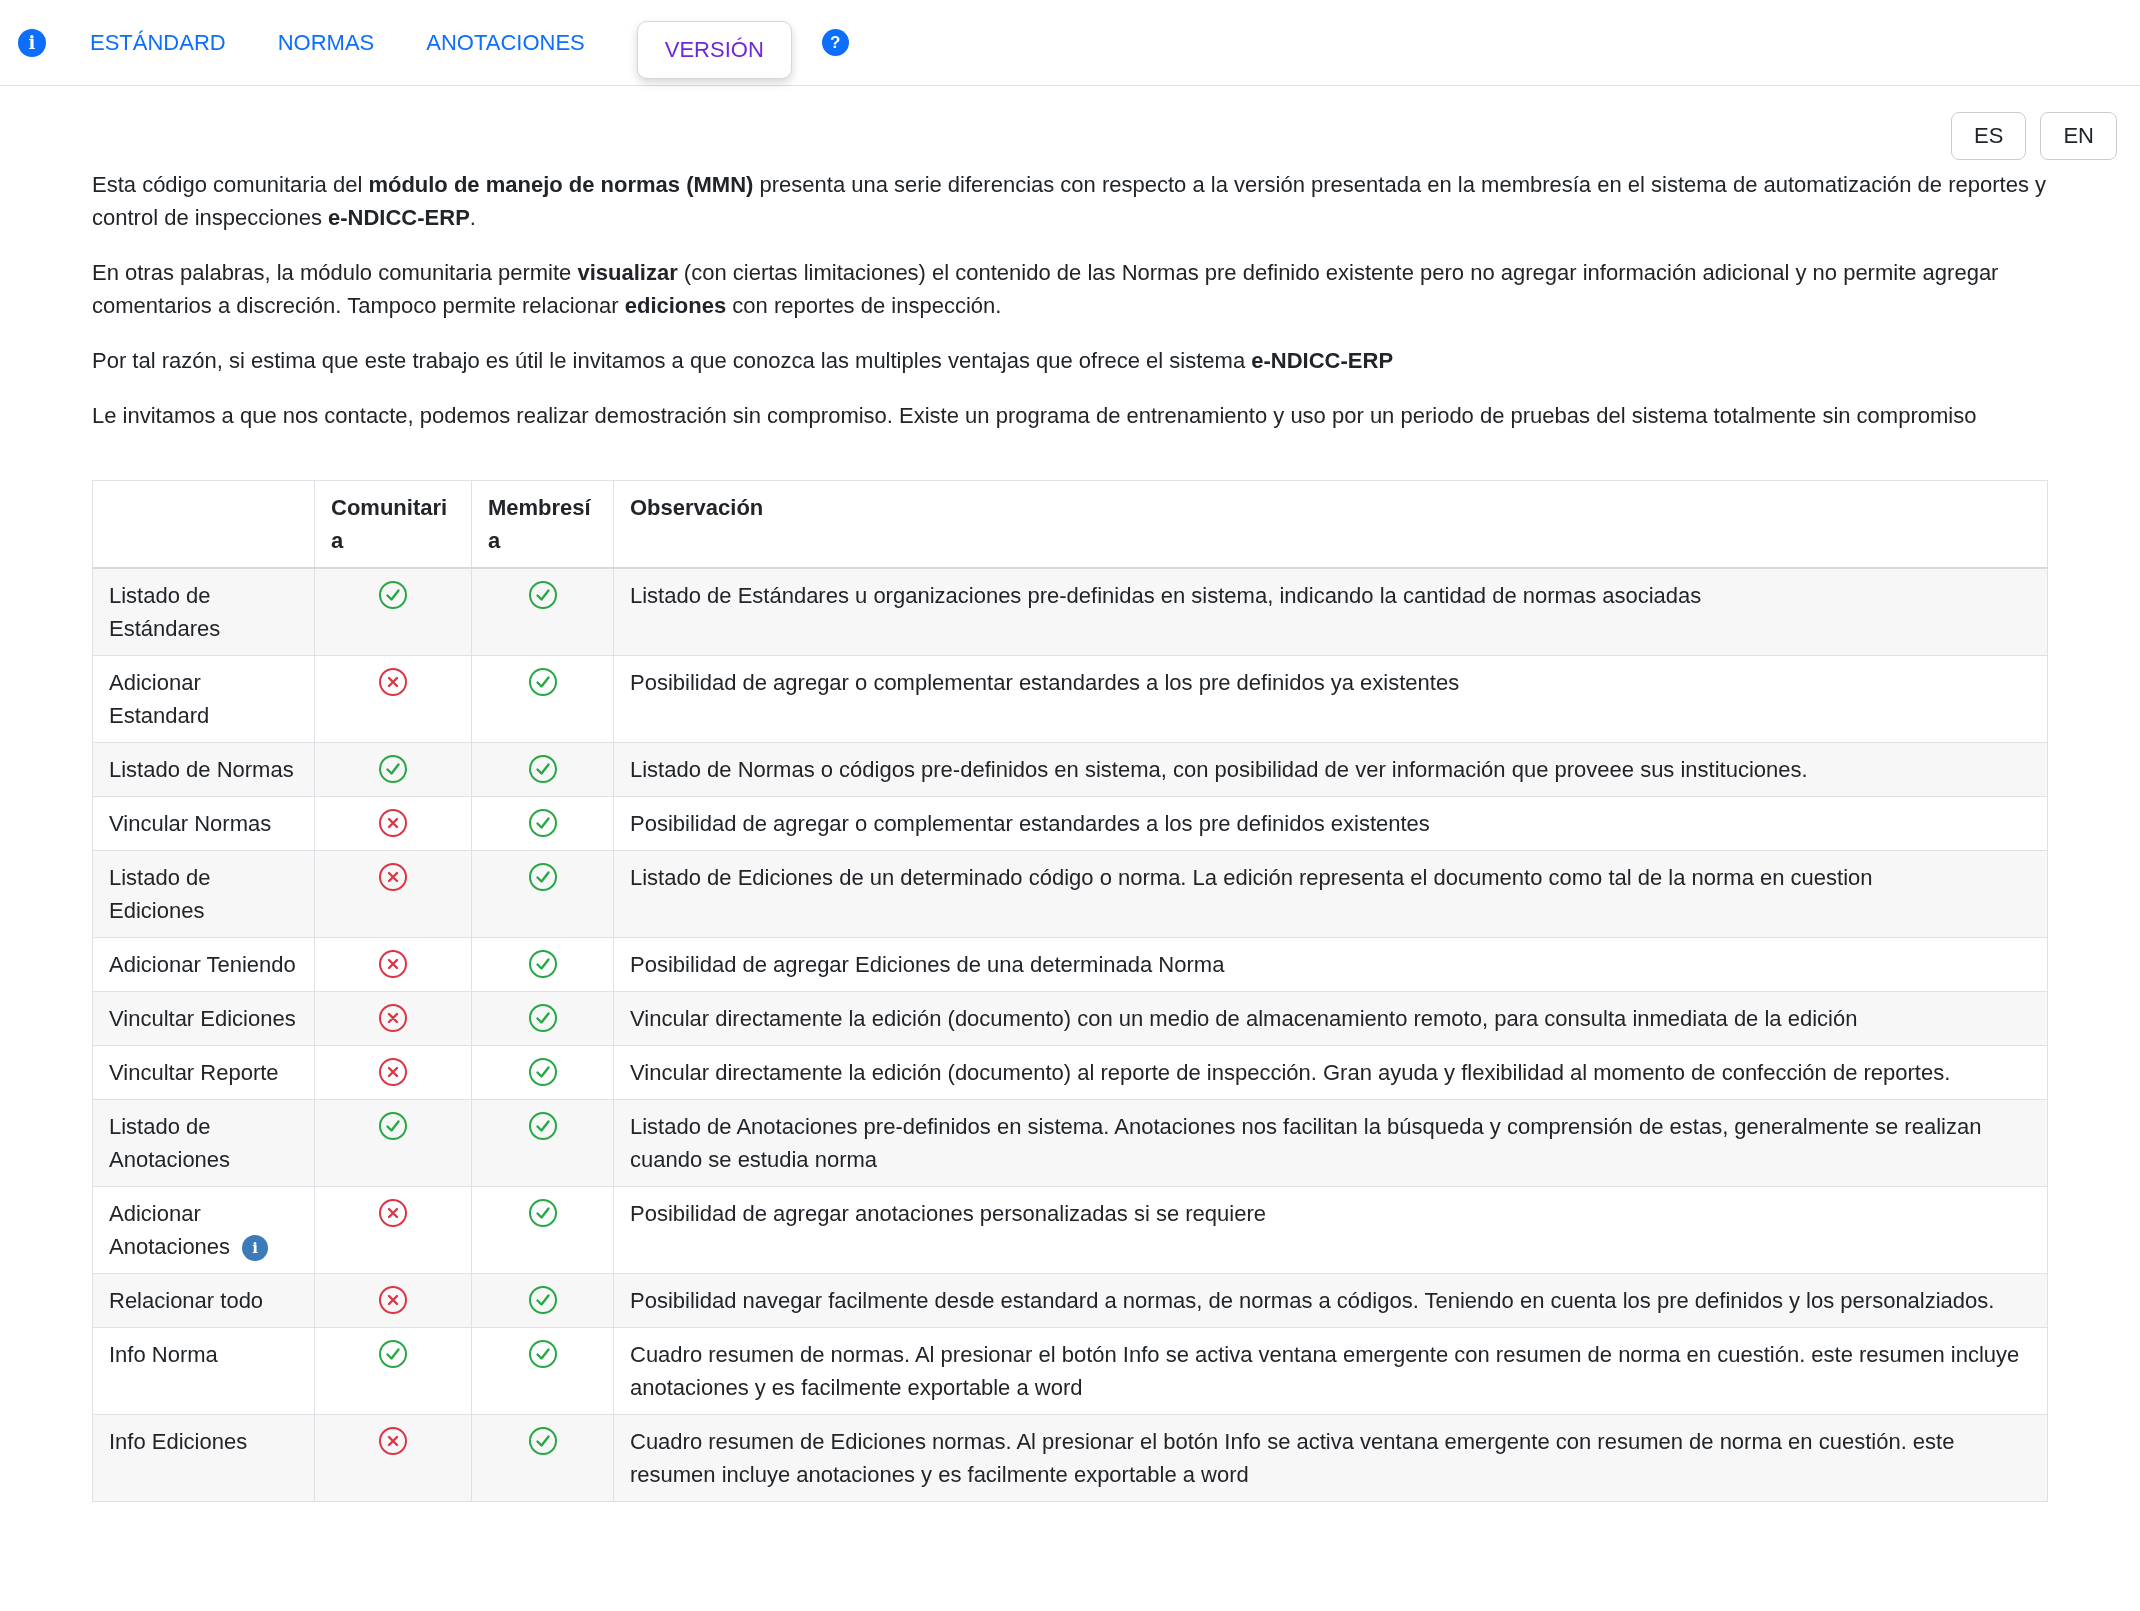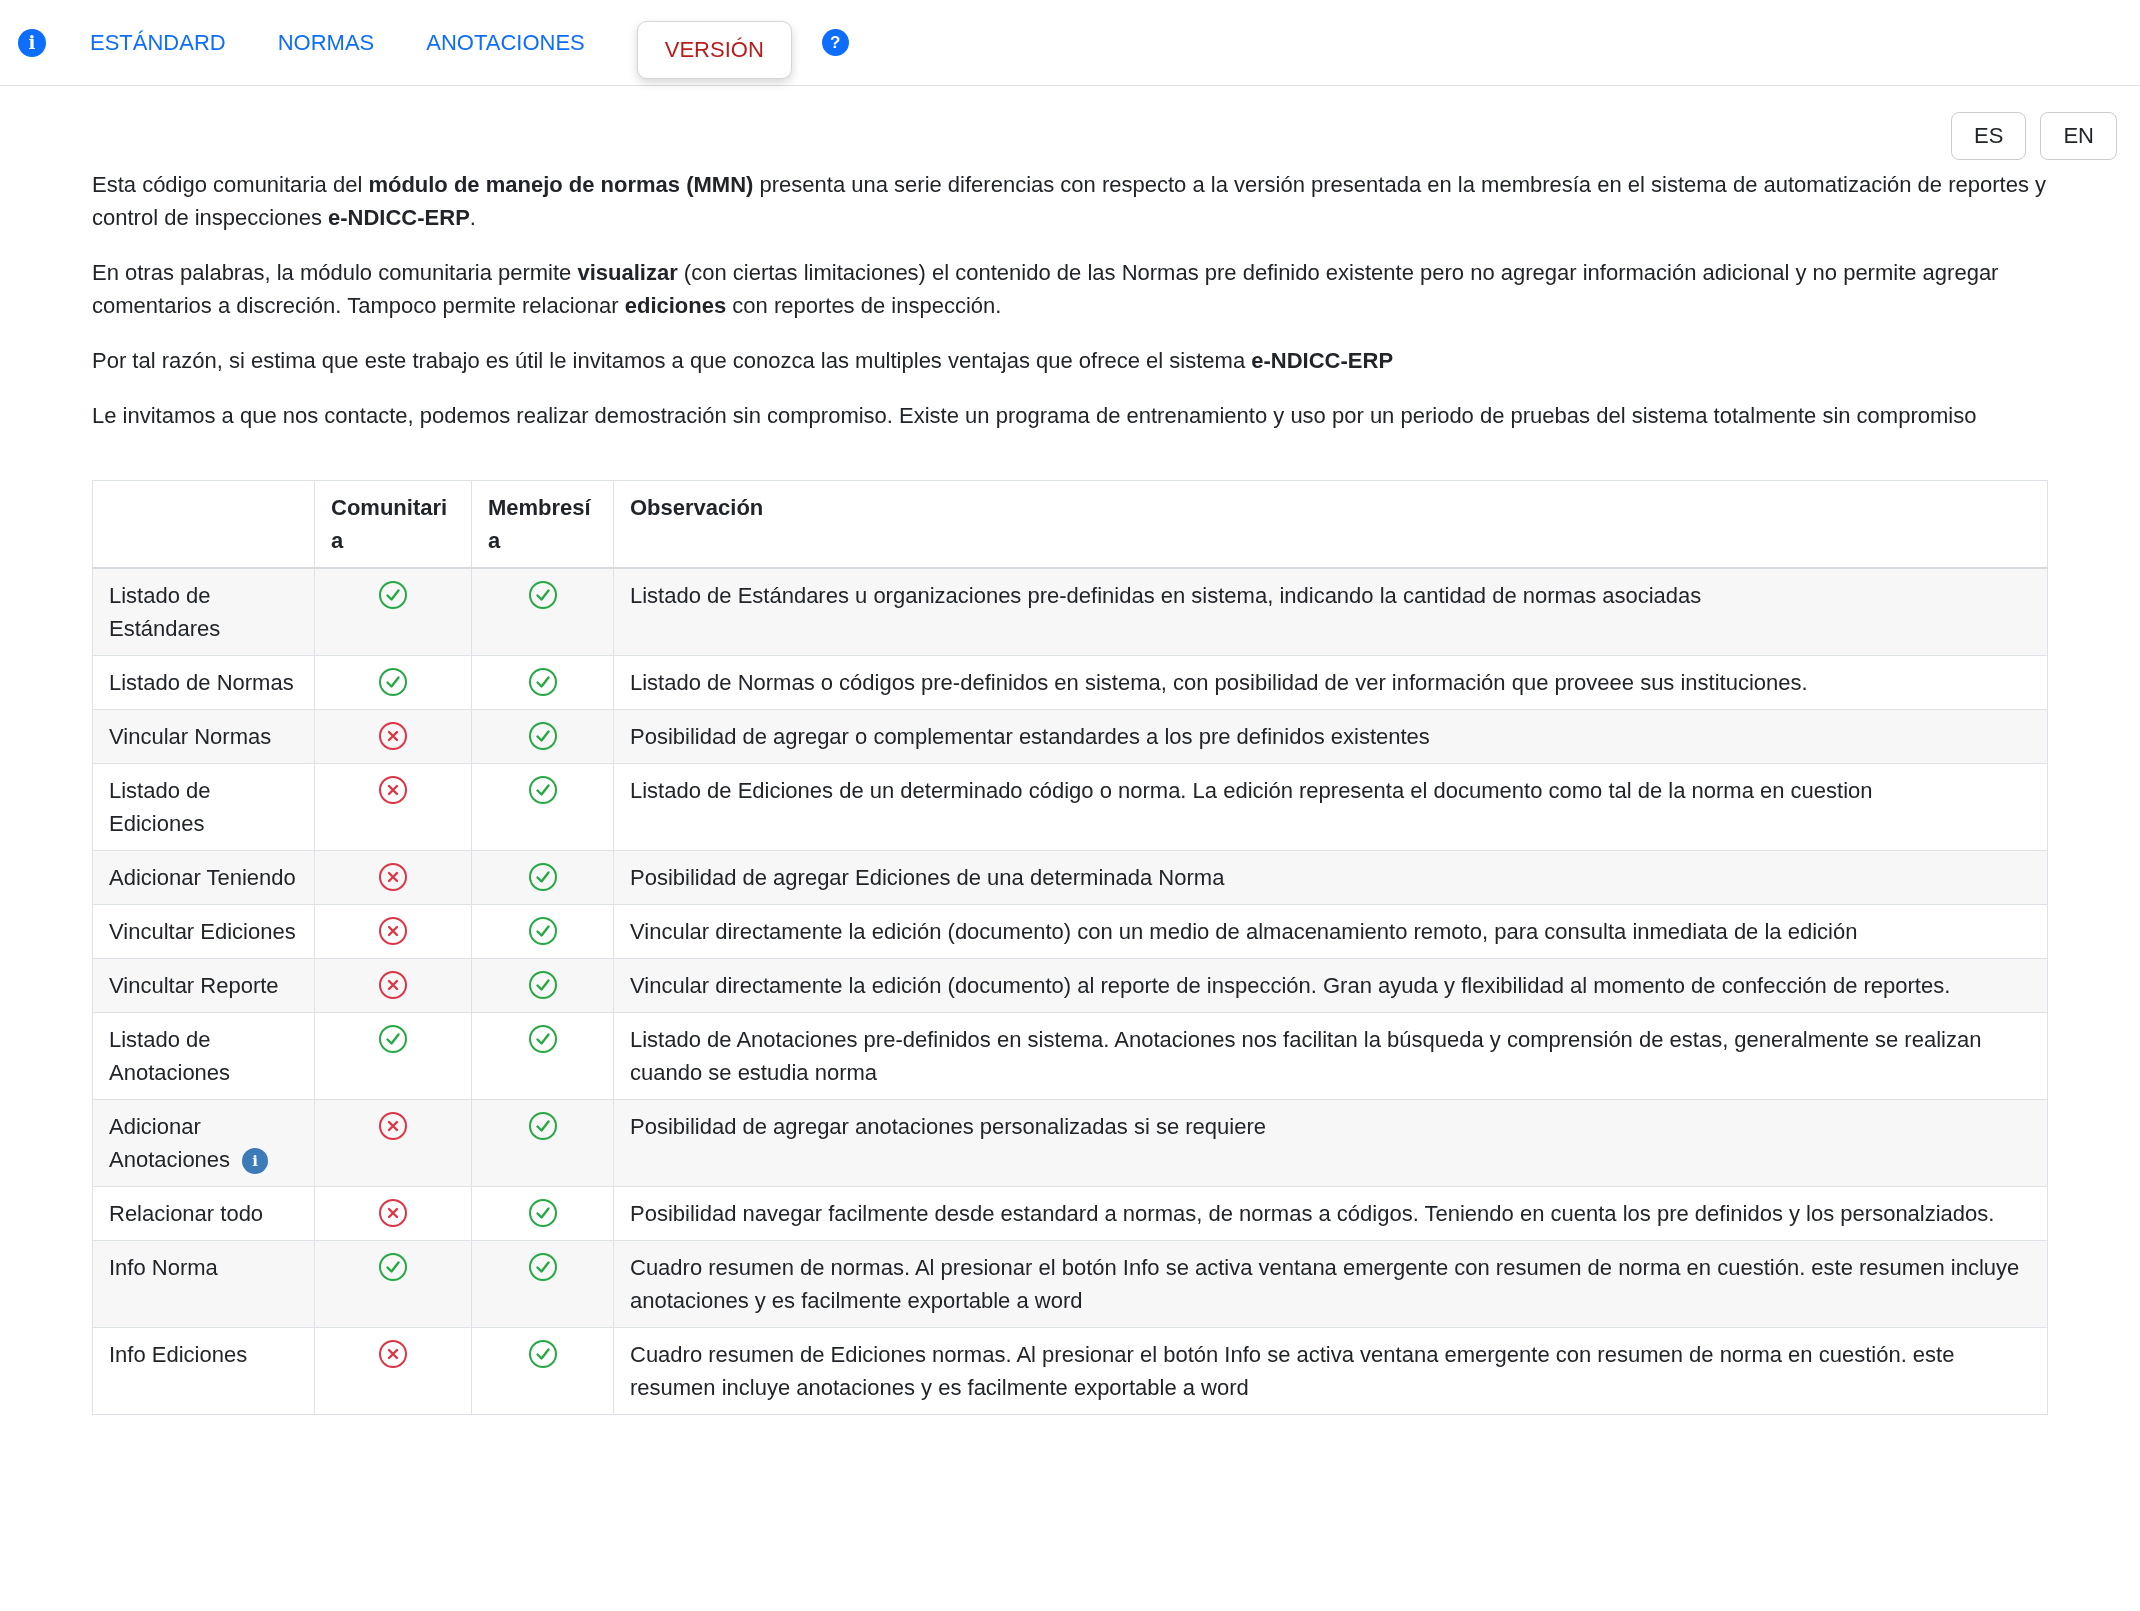--- a/index.html
+++ b/index.html
@@ -48,21 +48,21 @@
     margin-left:44px;
   }
   .nav-link{
     color:#0d6efd;
     text-decoration:none;
     margin-right:52px;
     cursor:pointer;
     white-space:nowrap;
   }
   .nav-link.active{
-    color:#b91c1c;
+    color:#6d28d9;
     background:#fff;
     border:1px solid #d6d6d6;
     border-radius:10px;
     padding:15px 27px;
     margin-right:0;
     box-shadow:0 4px 10px rgba(0,0,0,.16);
     position:relative;
     top:7px;
     z-index:2;
   }
@@ -182,20 +182,32 @@
               <circle cx="15" cy="15" r="13" fill="none" stroke="#28a745" stroke-width="2"></circle>
               <path d="M9.5 15.5 L13.5 19.5 L20.5 10.5" fill="none" stroke="#28a745" stroke-width="2.4" stroke-linecap="round" stroke-linejoin="round"></path>
             </svg></td>
           <td class="center"><svg width="30" height="30" viewBox="0 0 30 30">
               <circle cx="15" cy="15" r="13" fill="none" stroke="#28a745" stroke-width="2"></circle>
               <path d="M9.5 15.5 L13.5 19.5 L20.5 10.5" fill="none" stroke="#28a745" stroke-width="2.4" stroke-linecap="round" stroke-linejoin="round"></path>
             </svg></td>
           <td>Listado de Estándares u organizaciones pre-definidas en sistema, indicando la cantidad de normas asociadas</td>
         </tr>
         <tr>
+          <td>Adicionar Estandard</td>
+          <td class="center"><svg width="30" height="30" viewBox="0 0 30 30">
+              <circle cx="15" cy="15" r="13" fill="none" stroke="#dc3545" stroke-width="2"></circle>
+              <path d="M11 11 L19 19 M19 11 L11 19" fill="none" stroke="#dc3545" stroke-width="2.4" stroke-linecap="round"></path>
+            </svg></td>
+          <td class="center"><svg width="30" height="30" viewBox="0 0 30 30">
+              <circle cx="15" cy="15" r="13" fill="none" stroke="#28a745" stroke-width="2"></circle>
+              <path d="M9.5 15.5 L13.5 19.5 L20.5 10.5" fill="none" stroke="#28a745" stroke-width="2.4" stroke-linecap="round" stroke-linejoin="round"></path>
+            </svg></td>
+          <td>Posibilidad de agregar o complementar estandardes a los pre definidos ya existentes</td>
+        </tr>
+        <tr>
           <td>Listado de Normas</td>
           <td class="center"><svg width="30" height="30" viewBox="0 0 30 30">
               <circle cx="15" cy="15" r="13" fill="none" stroke="#28a745" stroke-width="2"></circle>
               <path d="M9.5 15.5 L13.5 19.5 L20.5 10.5" fill="none" stroke="#28a745" stroke-width="2.4" stroke-linecap="round" stroke-linejoin="round"></path>
             </svg></td>
           <td class="center"><svg width="30" height="30" viewBox="0 0 30 30">
               <circle cx="15" cy="15" r="13" fill="none" stroke="#28a745" stroke-width="2"></circle>
               <path d="M9.5 15.5 L13.5 19.5 L20.5 10.5" fill="none" stroke="#28a745" stroke-width="2.4" stroke-linecap="round" stroke-linejoin="round"></path>
             </svg></td>
           <td>Listado de Normas o códigos pre-definidos en sistema, con posibilidad de ver información que proveee sus instituciones.</td>

